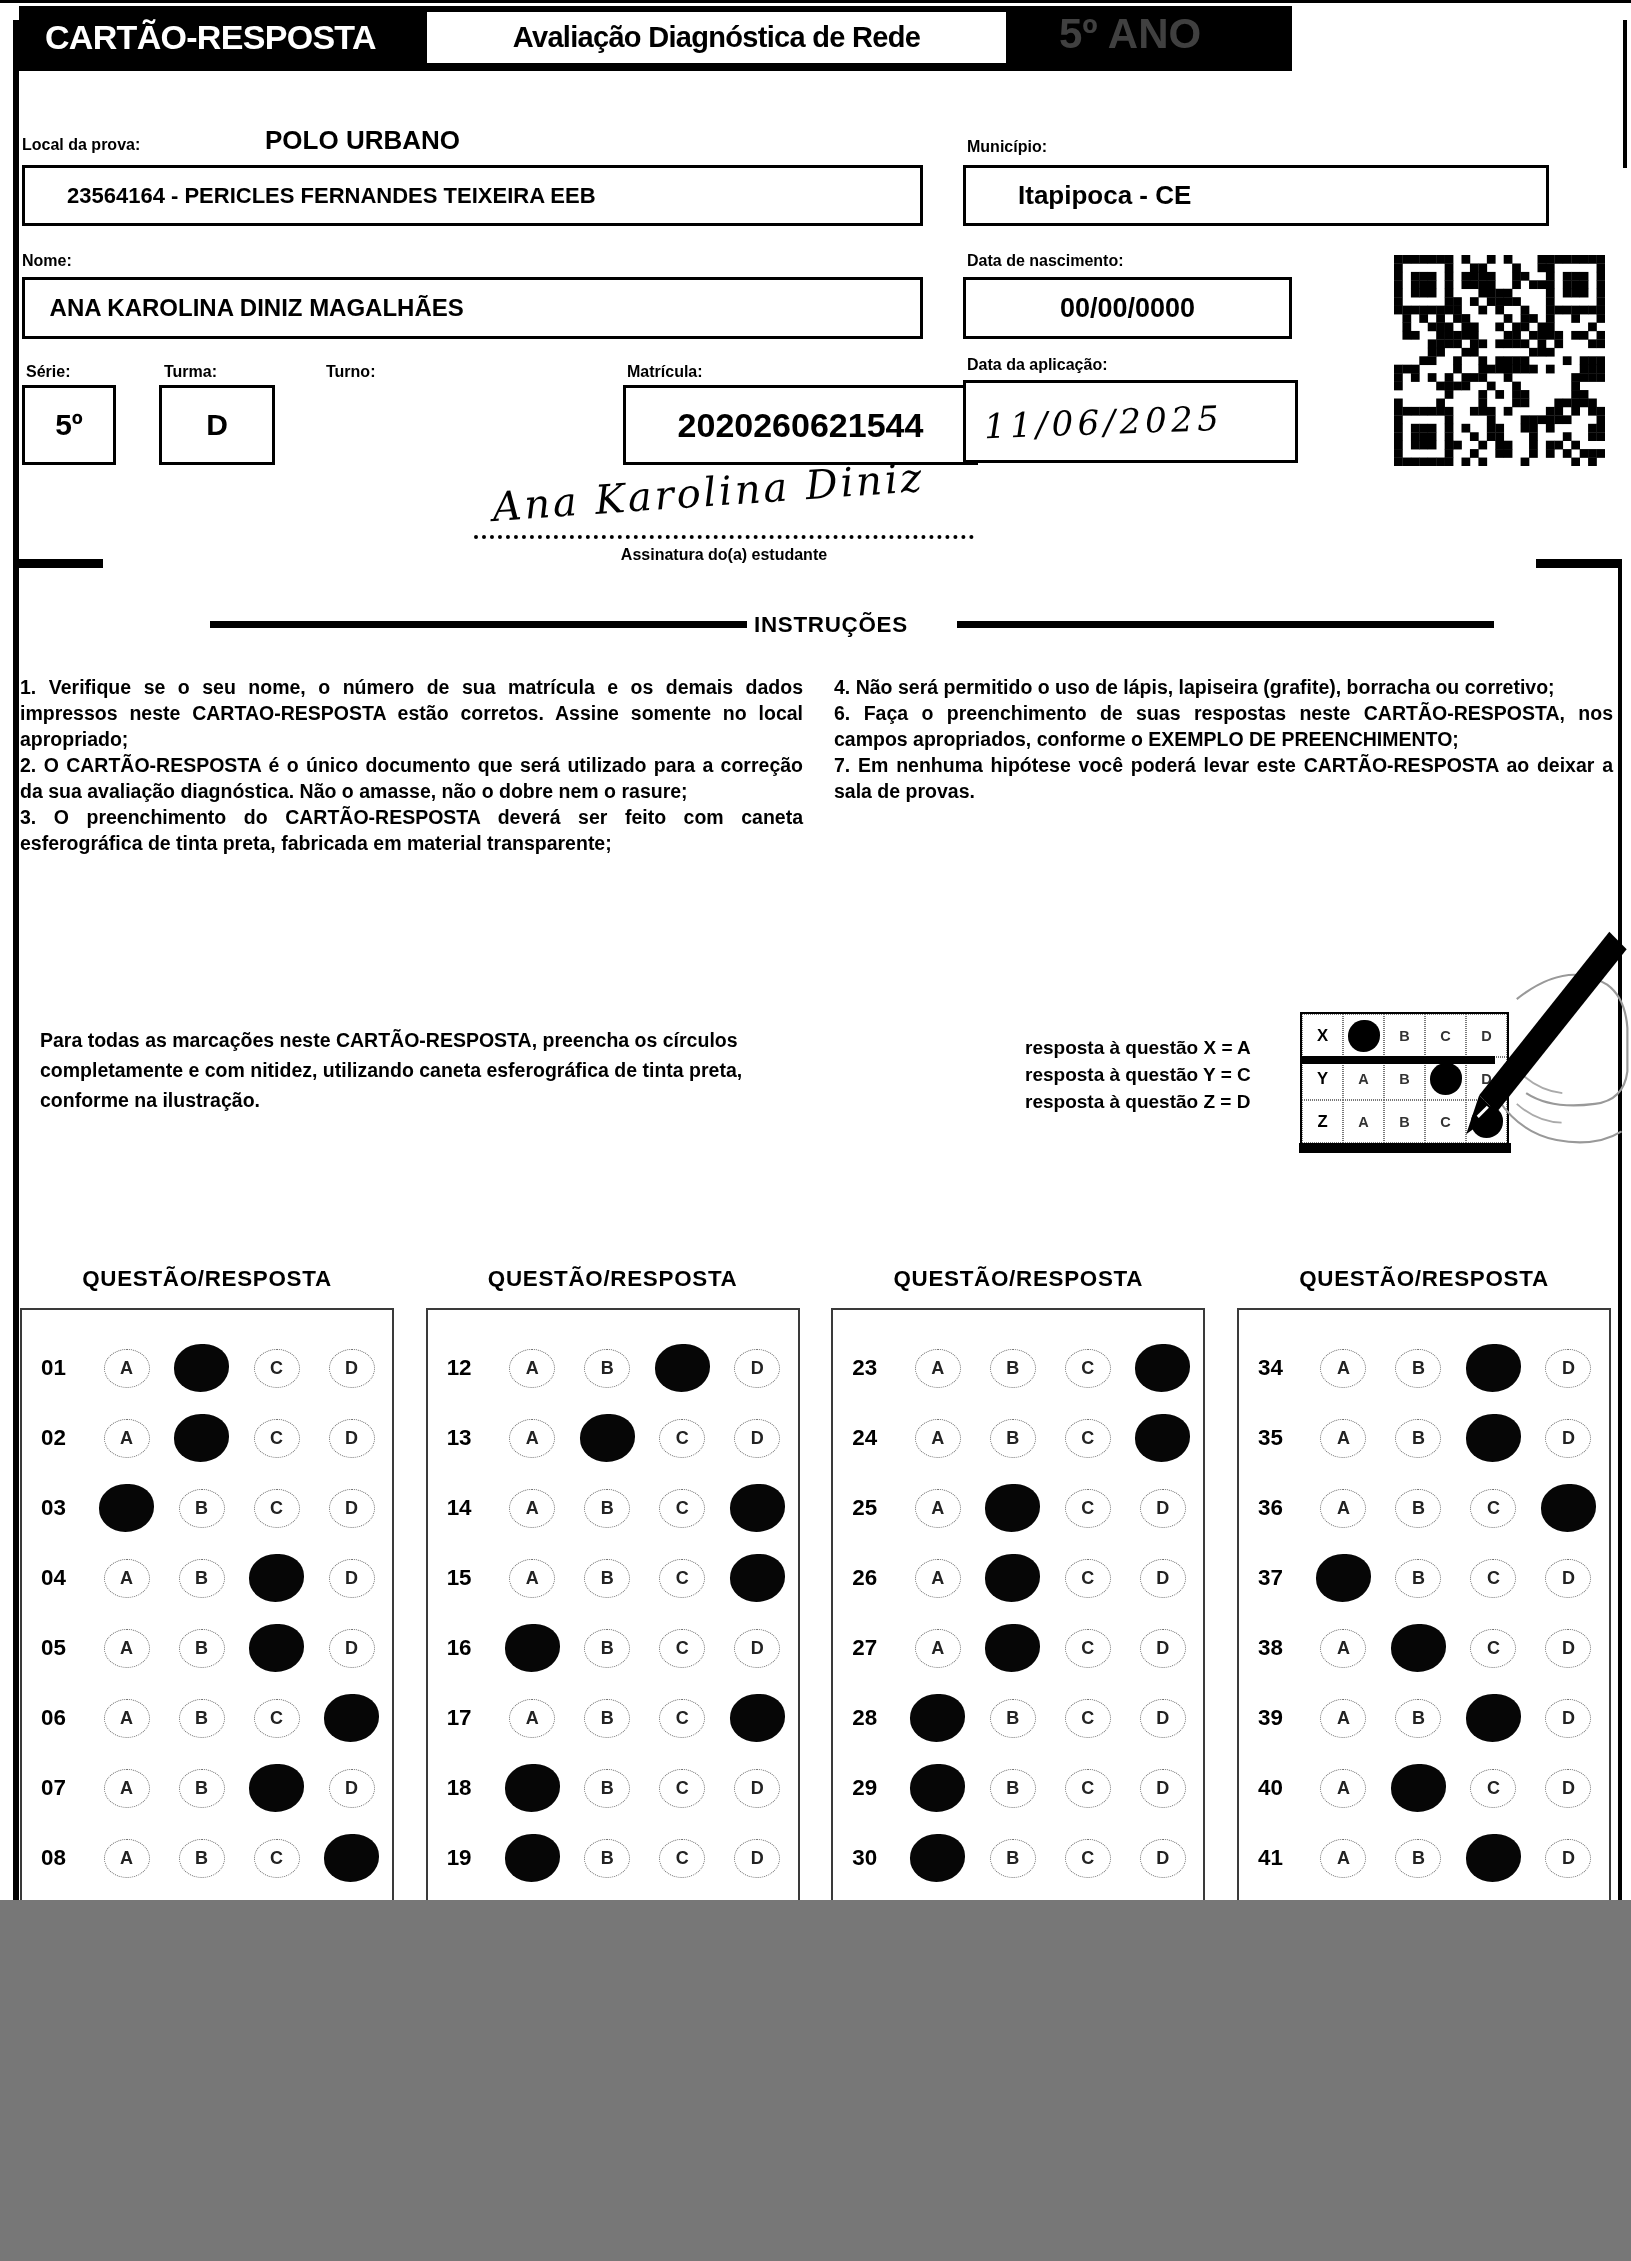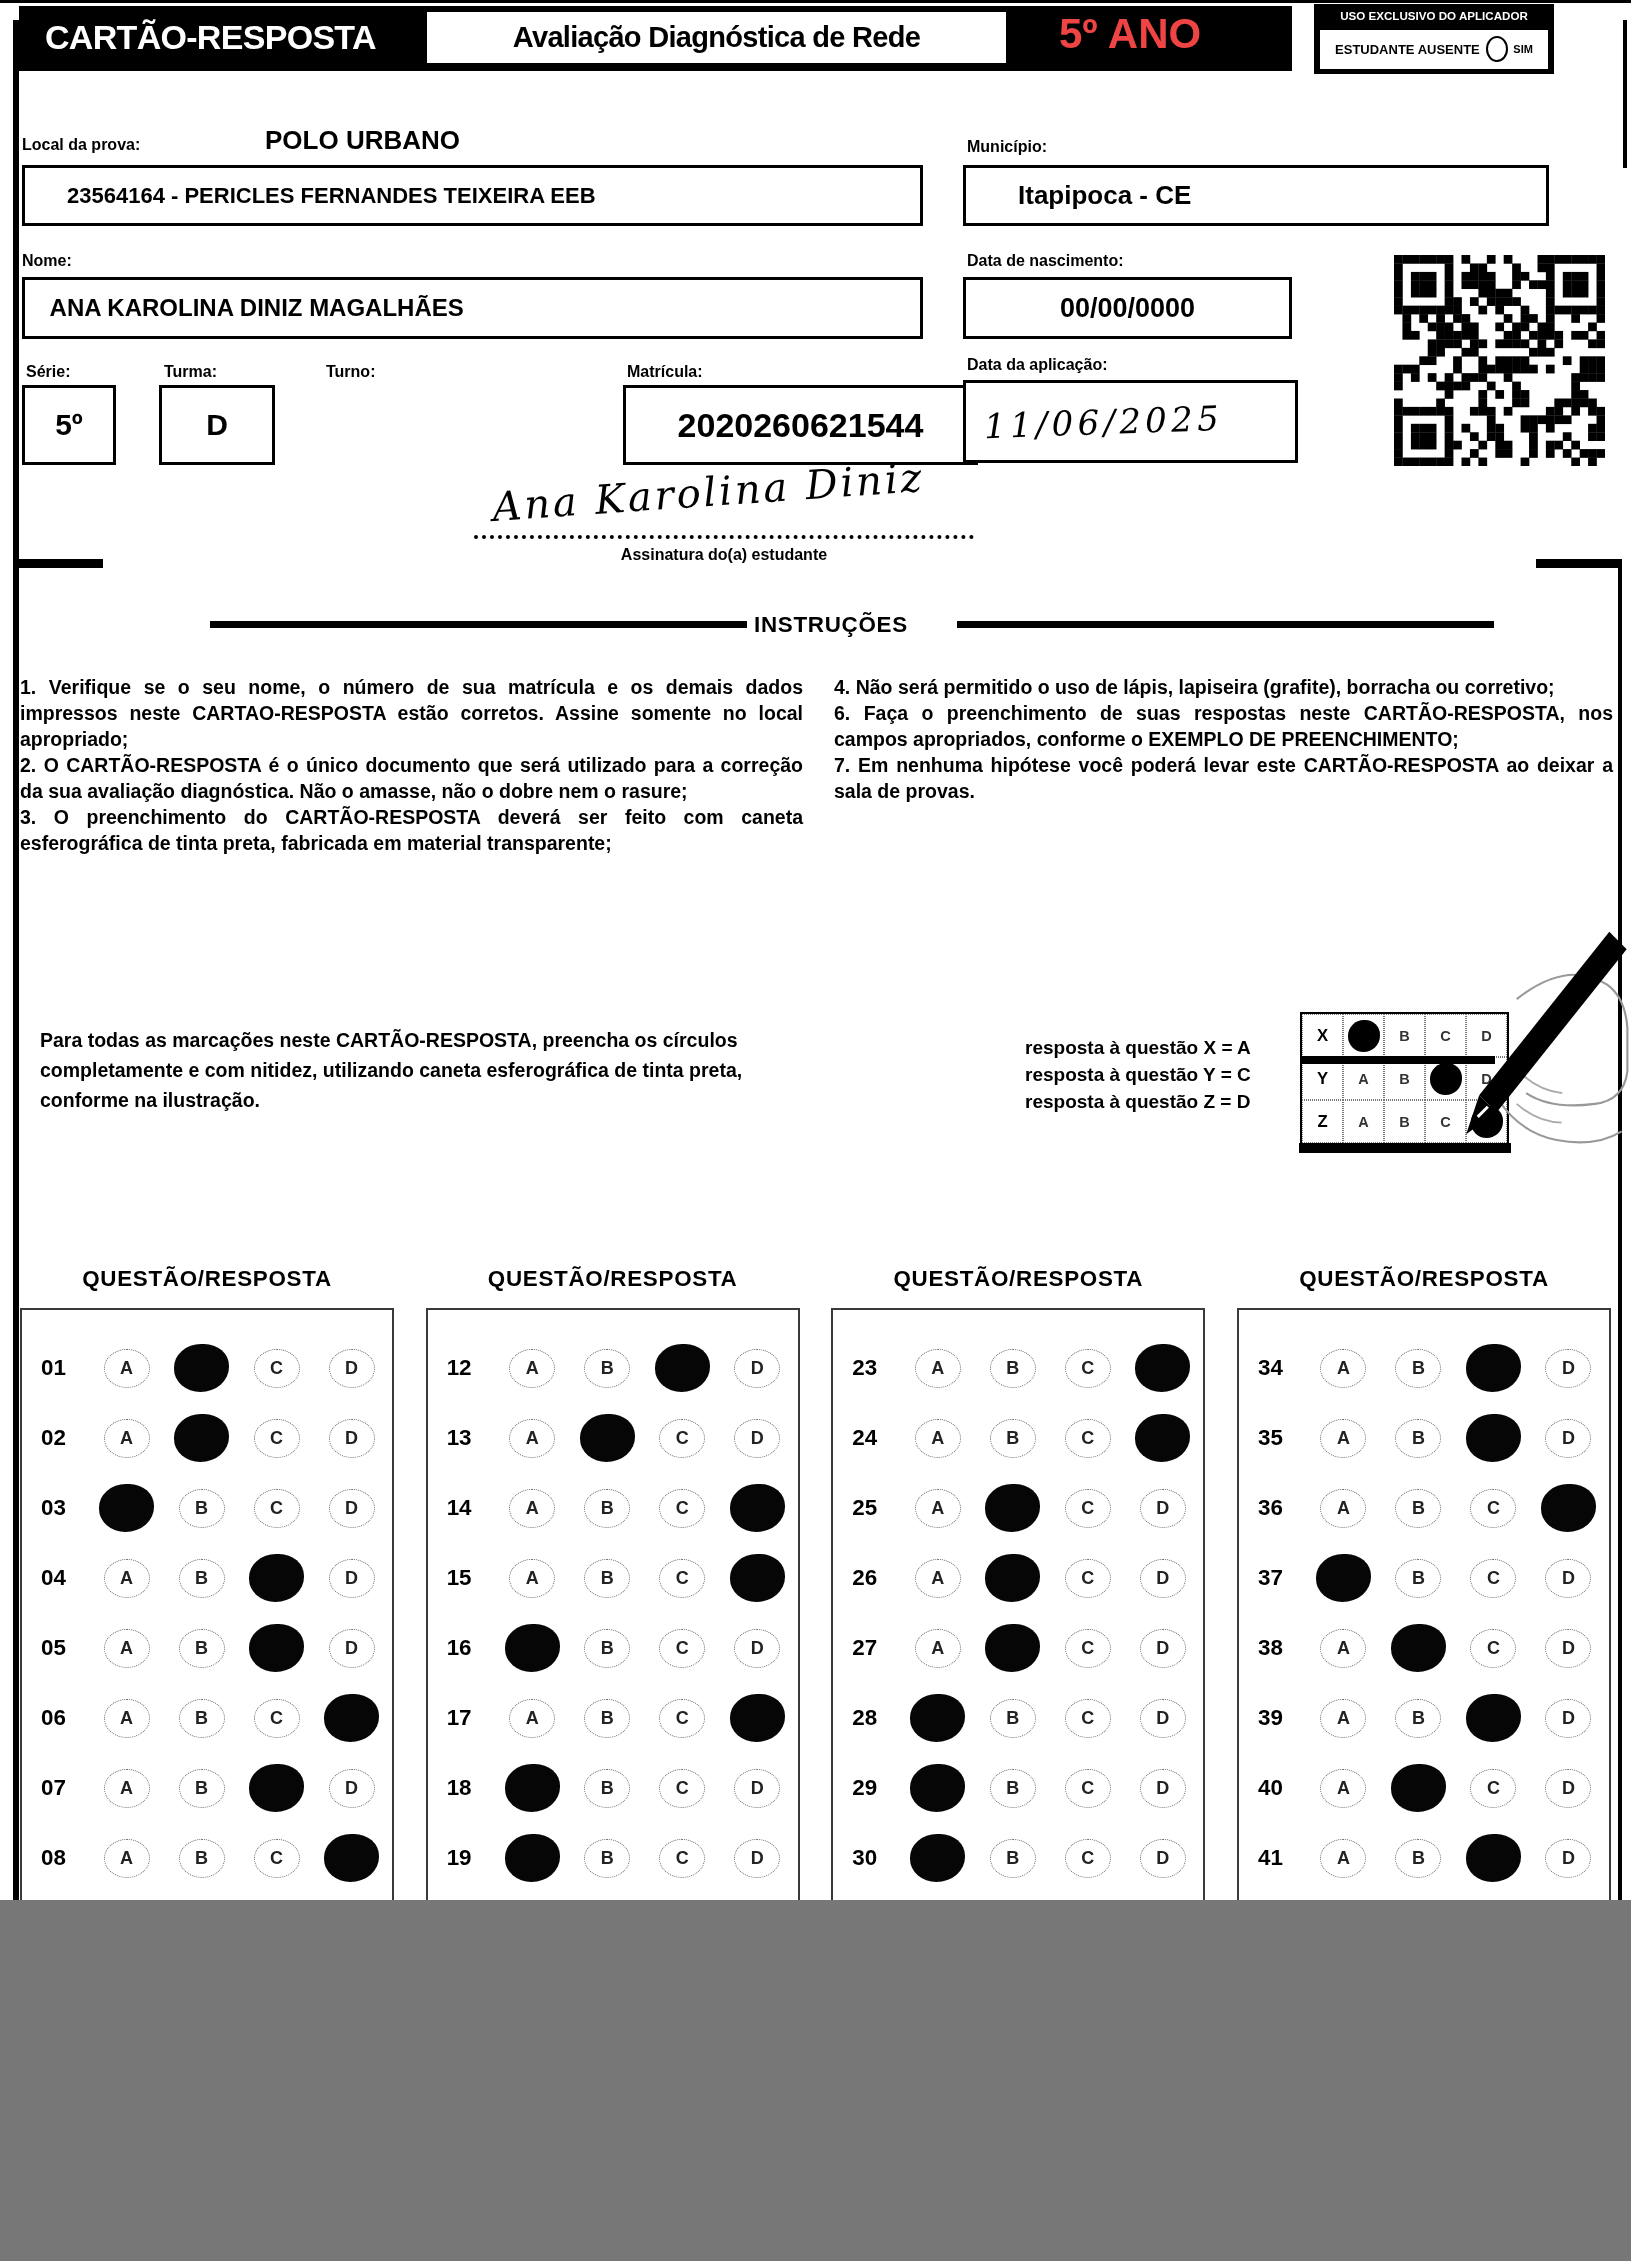--- a/index.html
+++ b/index.html
@@ -14,21 +14,21 @@
   
   .top-strip { left:0; top:0; width:1631px; height:2.9px; background:#000; }
   .left-line { left:13px; top:20px; width:5.8px; height:2214px; background:#000; }
   .right-line-top { left:1623px; top:20px; width:3.6px; height:148px; background:#000; }
   .right-line { left:1618px; top:559px; width:4.3px; height:1675px; background:#000; }
   .top-bar { left:19px; top:5.8px; width:1273px; height:65px; background:#000; }
   .card-title { left:45px; top:18px; color:#fff; font-size:34px; font-weight:bold; letter-spacing:-0.7px; }
   .exam-title-box { left:427px; top:12.3px; width:579px; height:51px; background:#fff;
     display:flex; align-items:center; justify-content:center; }
   .exam-title { font-size:29px; font-weight:bold; letter-spacing:-0.7px; }
-  .grade { left:1059px; top:10px; color:#ef4444; font-size:42px; font-weight:bold; }
+  .grade { left:1059px; top:10px; color:#404040; font-size:42px; font-weight:bold; }
   .applicator-box { left:1314px; top:3.6px; width:240px; height:70px; background:#000; }
   .applicator-label { position:absolute; left:0; top:5.8px; width:100%; text-align:center;
     color:#fff; font-size:11.6px; font-weight:bold; }
   .absent-box { position:absolute; left:5.8px; top:26px; right:5.8px; bottom:5px; background:#fff;
     display:flex; align-items:center; justify-content:center; gap:5.8px; }
   .absent-label { font-size:13px; font-weight:bold; }
   .absent-circle { width:22px; height:26px; border:2.2px solid #000; border-radius:50%; }
   .absent-yes { font-size:11px; font-weight:bold; }
   
   .field-label { font-size:16px; font-weight:bold; }
@@ -83,28 +83,20 @@
   <div class="abs right-line-top"></div>
   <div class="abs right-line"></div>
 
   <div class="abs top-bar"></div>
   <div class="abs card-title">CARTÃO-RESPOSTA</div>
   <div class="abs exam-title-box">
     <span class="exam-title">Avaliação Diagnóstica de Rede</span>
   </div>
   <div class="abs grade">5º ANO</div>
 
-  <div class="abs applicator-box">
-    <div class="applicator-label">USO EXCLUSIVO DO APLICADOR</div>
-    <div class="absent-box">
-      <span class="absent-label">ESTUDANTE AUSENTE</span>
-      <span class="absent-circle"></span>
-      <span class="absent-yes">SIM</span>
-    </div>
-  </div>
 
   <div class="abs field-label" style="left:22px; top:136px;">Local da prova:</div>
   <div class="abs local-value" style="left:224px; top:125px;">POLO URBANO</div>
 
   <div class="abs fbox" style="left:22px; top:165px; width:901px; height:61px; padding-left:42px;">
     <span class="big-val">23564164 - PERICLES FERNANDES TEIXEIRA EEB</span>
   </div>
 
   <div class="abs field-label" style="left:967px; top:138px;">Município:</div>
   <div class="abs fbox" style="left:963px; top:165px; width:586px; height:61px; padding-left:52px;">

